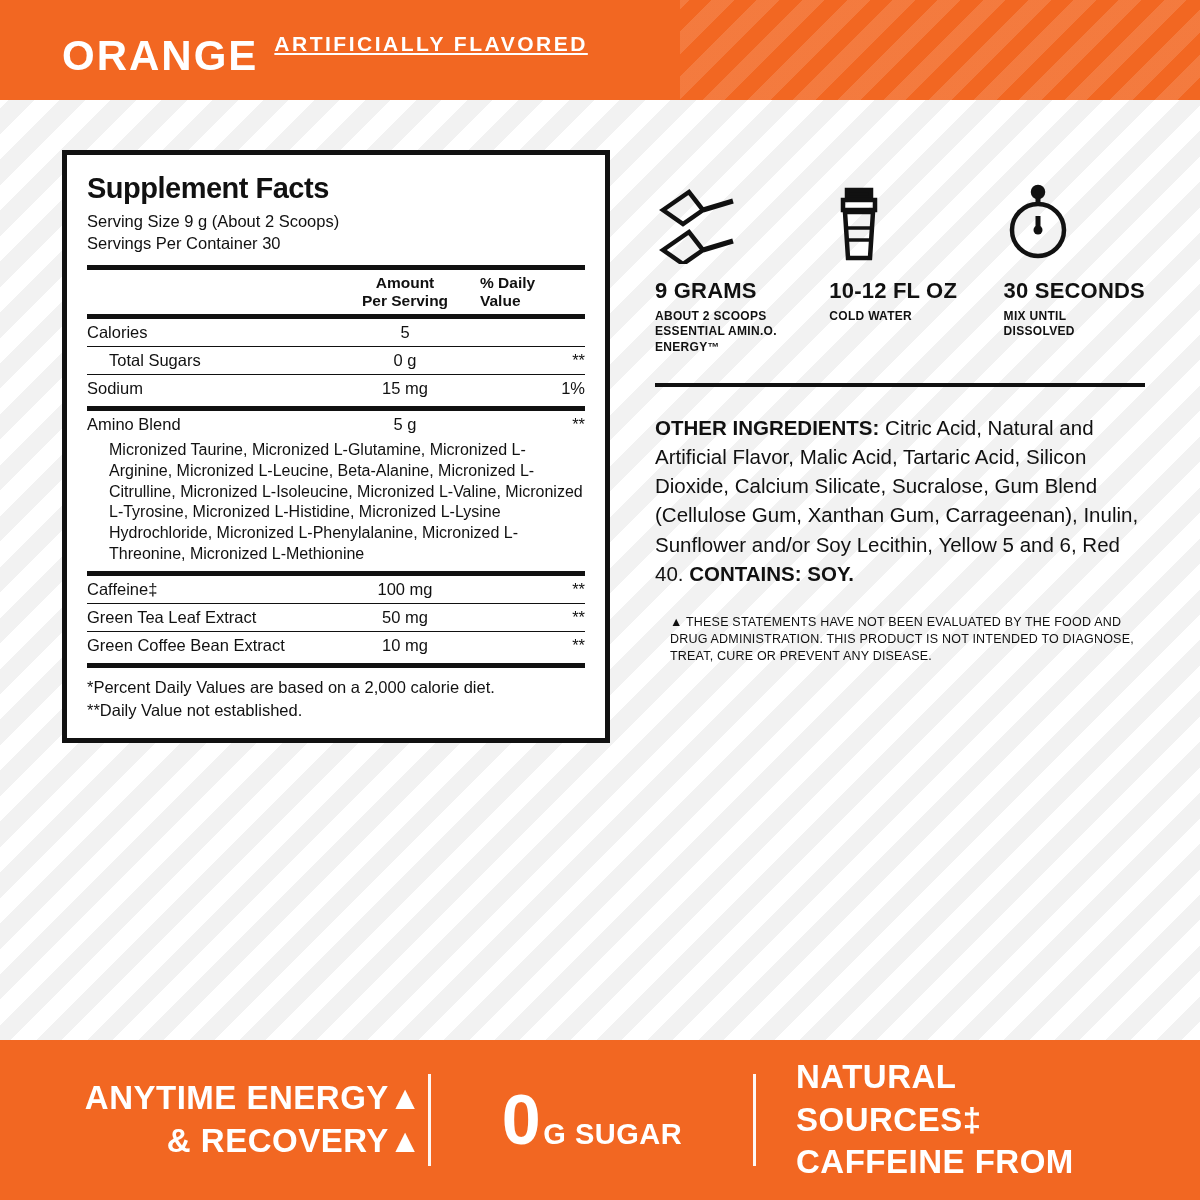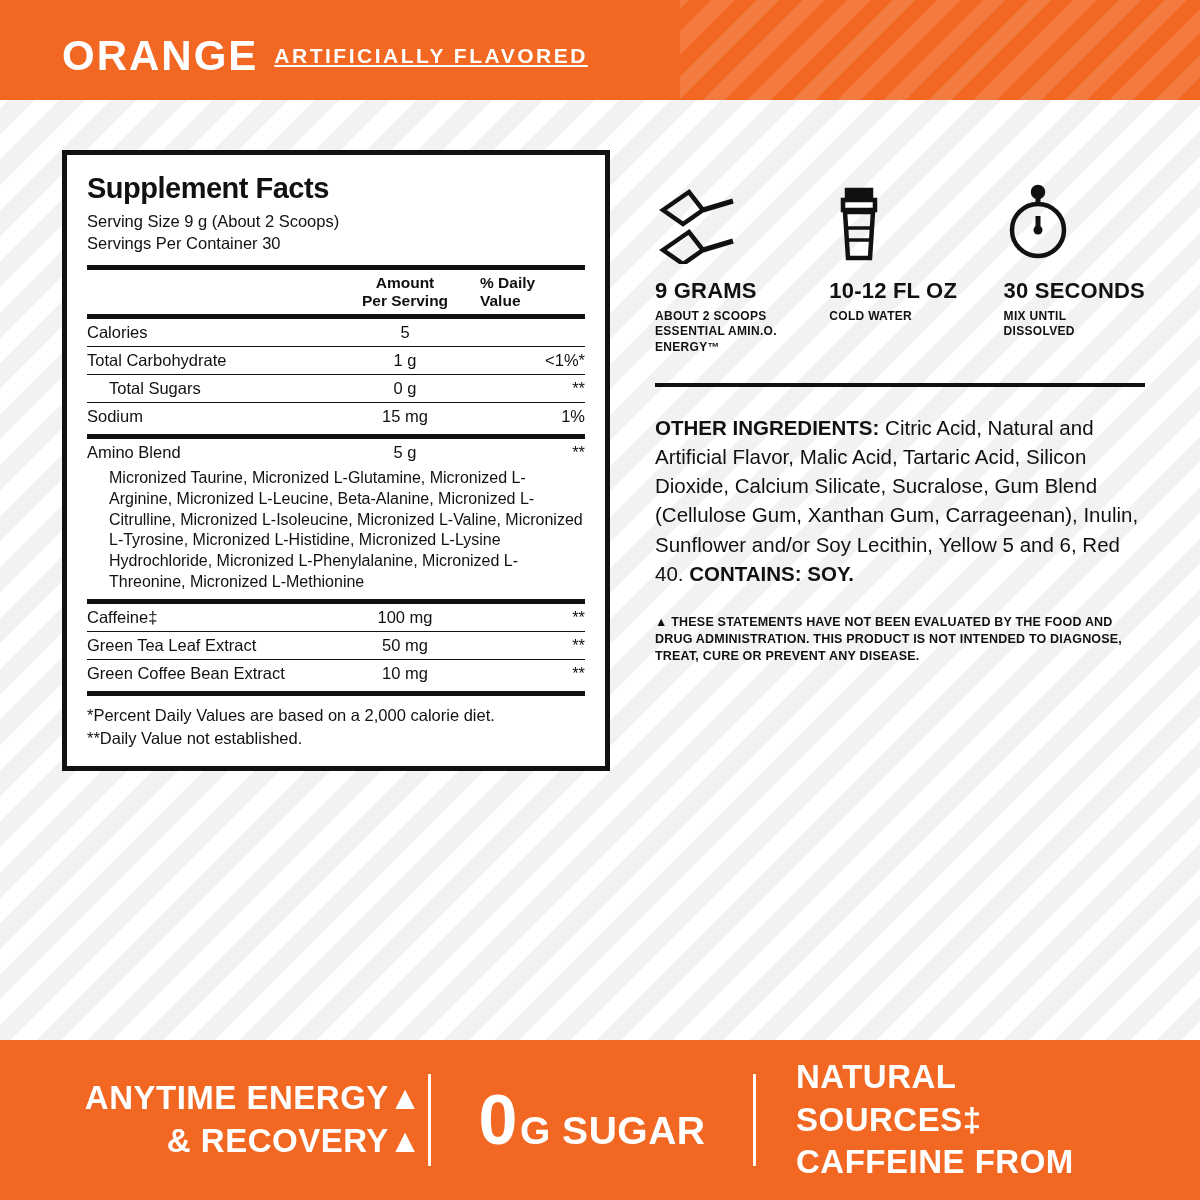--- a/index.html
+++ b/index.html
@@ -31,21 +31,21 @@
     position: absolute; top: 0; right: 0;
     width: 520px; height: 100px;
     background: repeating-linear-gradient(
       -45deg,
       rgba(255,255,255,0.00) 0px, rgba(255,255,255,0.00) 16px,
       rgba(255,255,255,0.13) 16px, rgba(255,255,255,0.13) 32px
     );
   }
   .top-bar .flavor-wrap {
     position: absolute; left: 62px; top: 32px;
-    display: flex; align-items: center; gap: 16px;
+    display: flex; align-items: flex-start; gap: 16px;
   }
   .flavor-name {
     color: #ffffff;
     font-size: 42px;
     font-weight: bold;
     letter-spacing: 2px;
   }
   .flavor-sub {
     color: #ffffff;
     font-size: 21px;
@@ -153,22 +153,23 @@
     font-size: 20.5px;
     line-height: 1.42;
     color: #111;
   }
   .other-ing b { font-weight: bold; }
   .disclaimer {
     margin-top: 26px;
     font-size: 12.5px;
     line-height: 1.38;
     color: #111;
-    font-weight: bold;
+    font-weight: normal;
     letter-spacing: 0.2px;
+    margin-left: 15px;
   }
 
   
   .bottom-bar {
     position: absolute;
     left: 0; bottom: 0;
     width: 1200px; height: 160px;
     background: #F26722;
     display: flex;
     align-items: center;
@@ -180,21 +181,21 @@
     padding: 0 62px;
   }
   .bb-cell {
     color: #ffffff;
     font-weight: bold;
     letter-spacing: 0.5px;
   }
   .bb-1 { font-size: 33px; line-height: 1.30; width: 360px; text-align: right; }
   .bb-2 { display: flex; align-items: baseline; width: 310px; justify-content: center; }
   .bb-zero { font-size: 70px; line-height: 1; font-weight: bold; }
-  .bb-sugar { font-size: 39px; margin-left: 2px; }
+  .bb-sugar { font-size: 29px; margin-left: 2px; }
   .bb-3 { font-size: 33px; line-height: 1.30; flex: 1; padding-left: 34px; }
   .bb-sep {
     width: 3px; height: 92px; background: #ffffff;
     opacity: 0.95;
     margin: 0 6px;
   }
 </style>
 </head>
 <body>
 
@@ -235,25 +236,20 @@
     <div class="rule-med"></div>
 
     <table class="facts">
       <tbody>
           <tr class="row-sep">
         <td class="col-name">Calories</td>
         <td class="col-amt">5</td>
         <td class="col-dv"></td>
       </tr>
       <tr class="row-sep">
-        <td class="col-name">Total Carbohydrate</td>
-        <td class="col-amt">1 g</td>
-        <td class="col-dv">&lt;1%*</td>
-      </tr>
-      <tr class="row-sep">
         <td class="col-name indent-1">Total Sugars</td>
         <td class="col-amt">0 g</td>
         <td class="col-dv">**</td>
       </tr>
       <tr>
         <td class="col-name">Sodium</td>
         <td class="col-amt">15 mg</td>
         <td class="col-dv">1%</td>
       </tr>
     </tbody>

